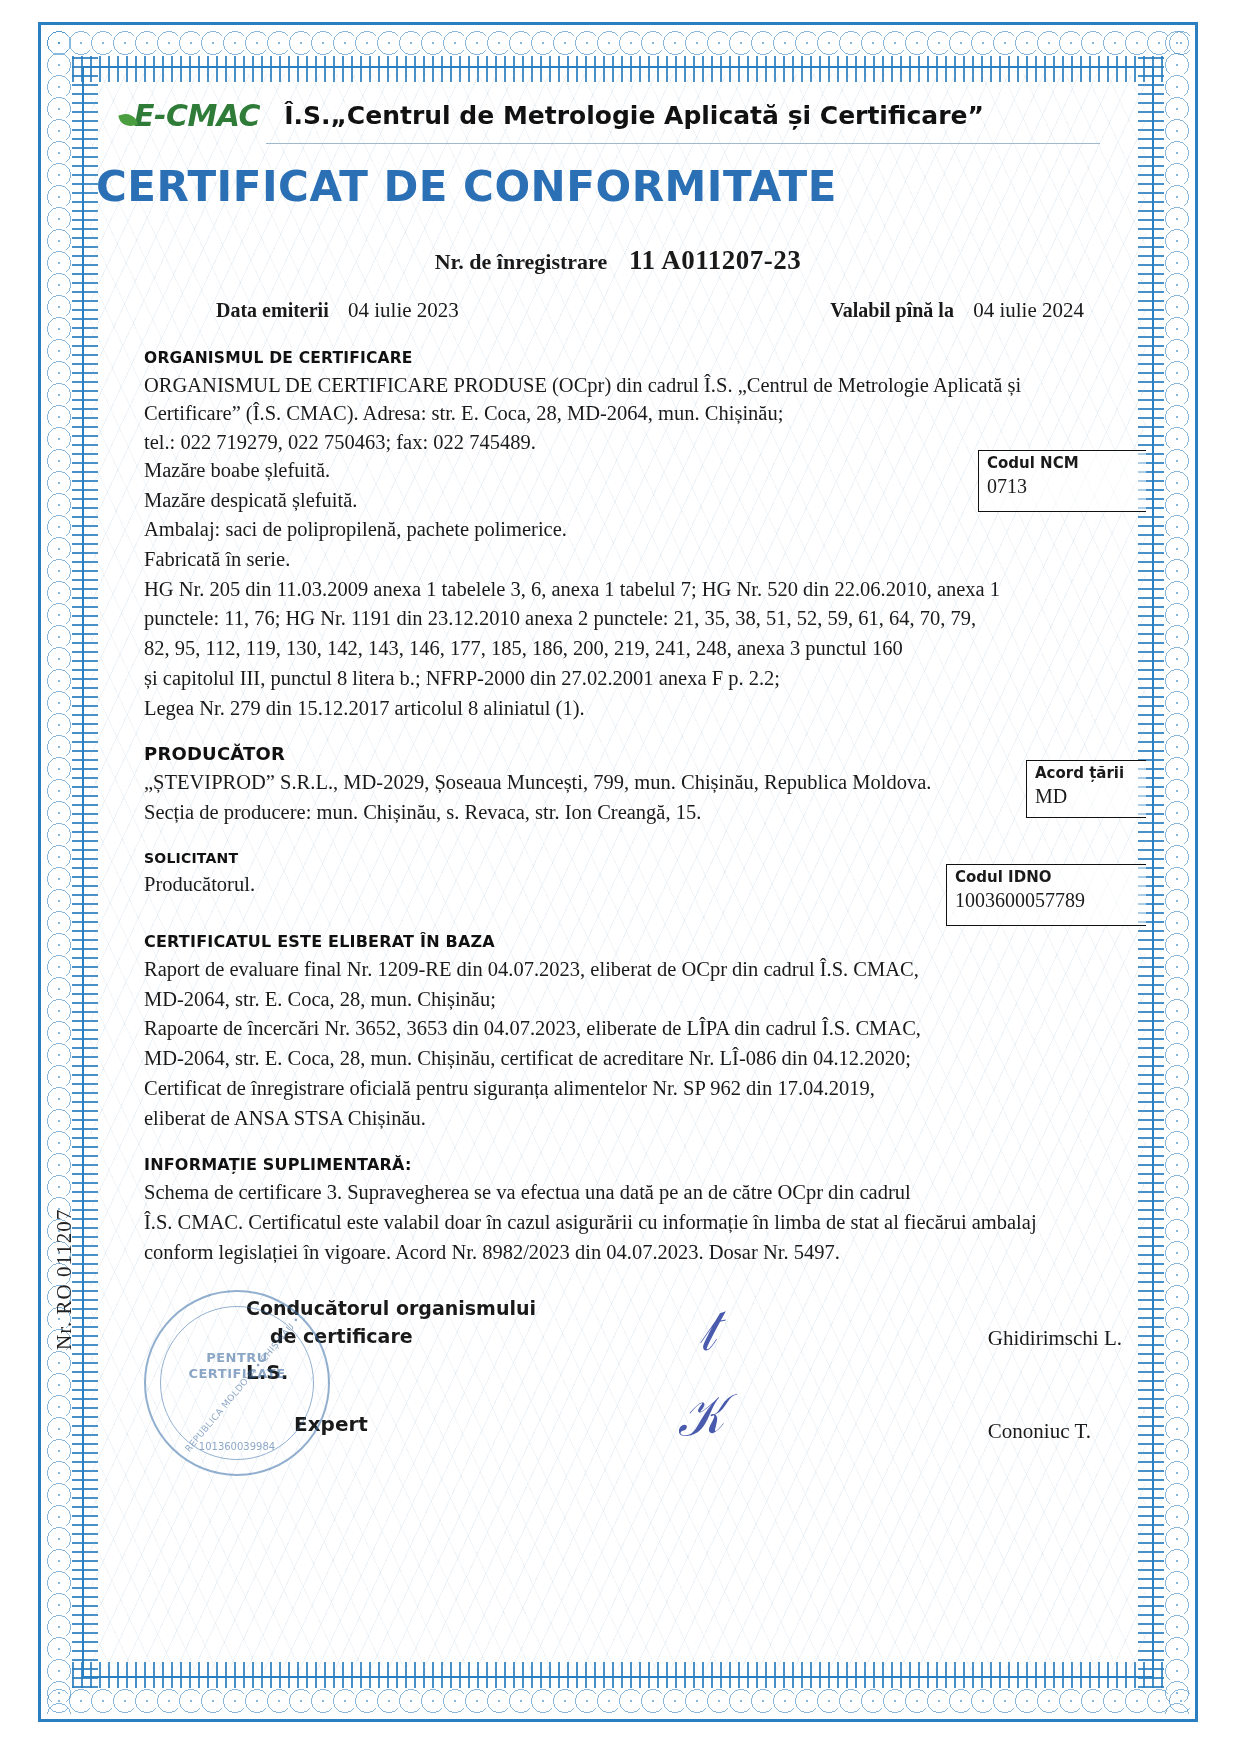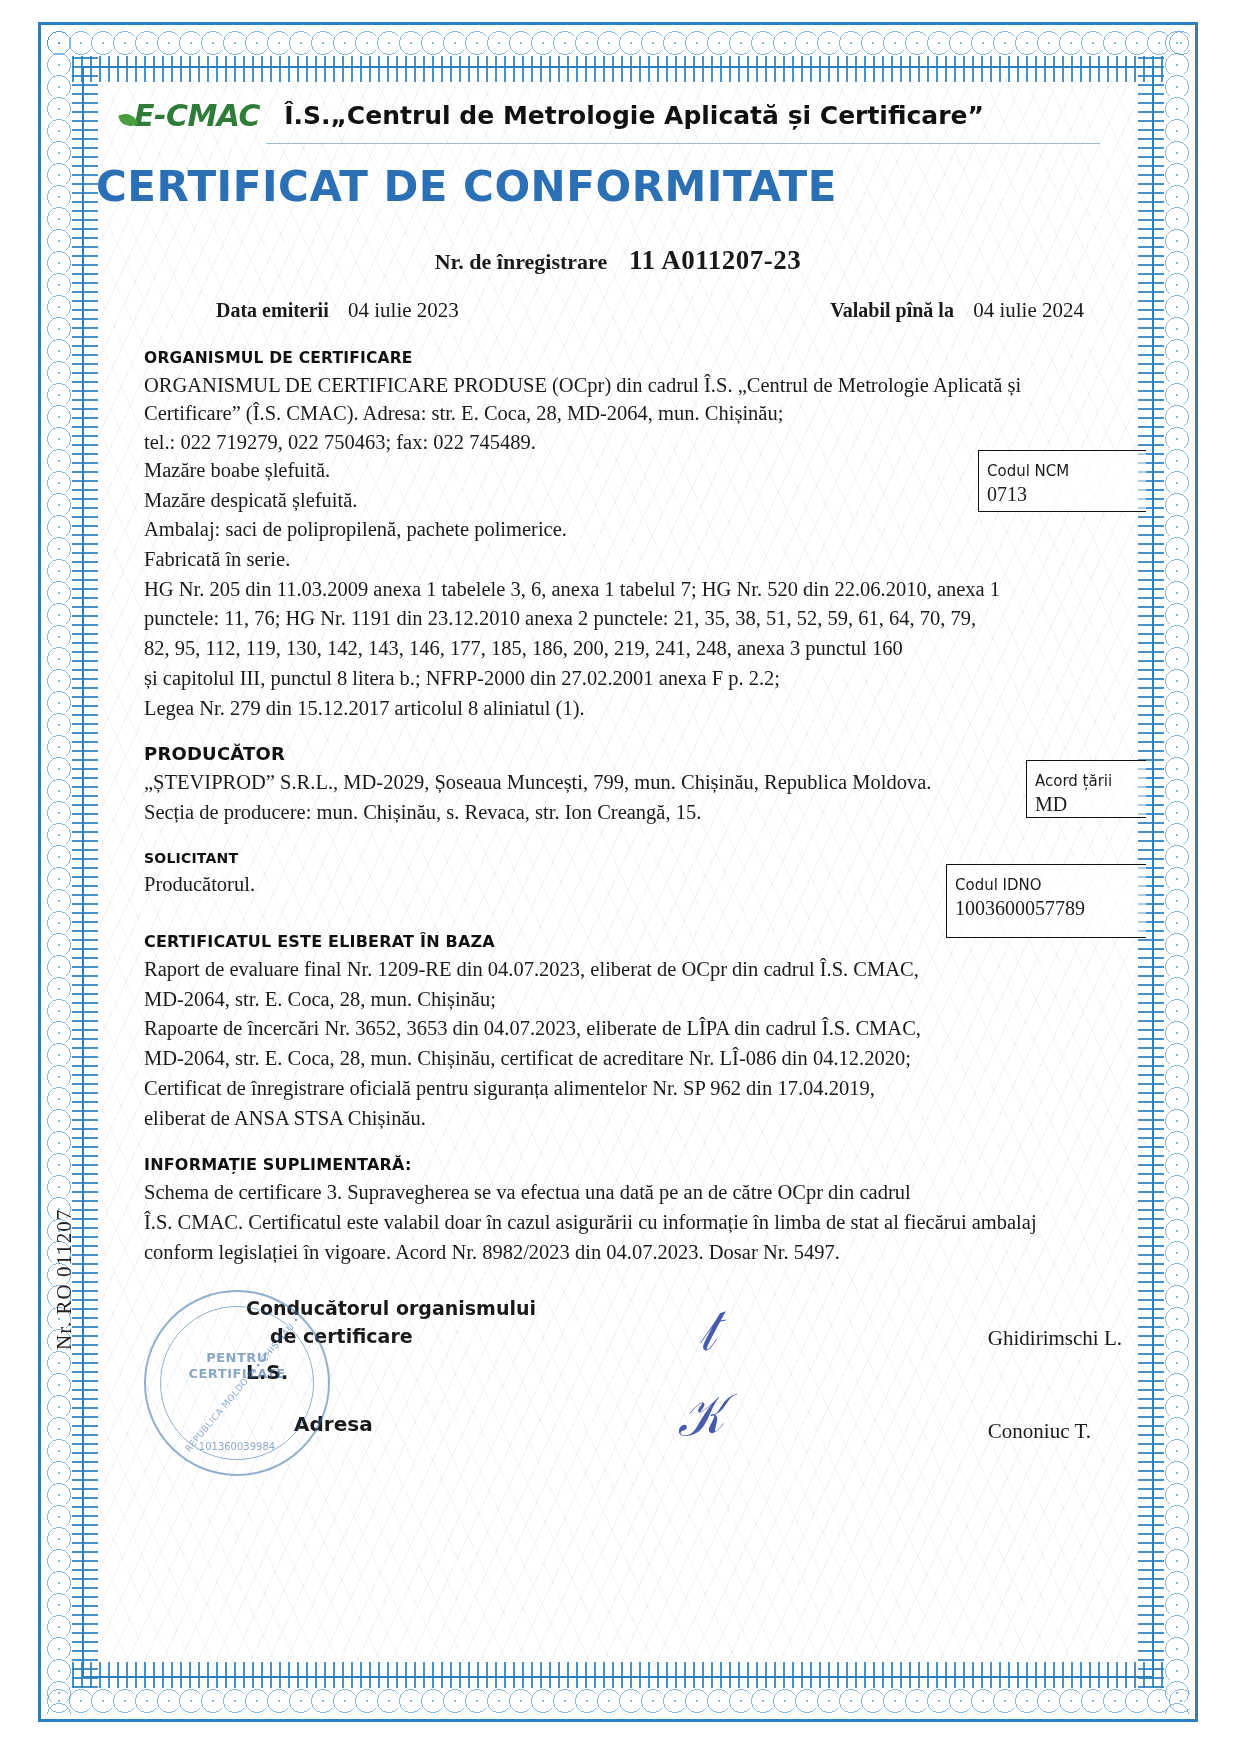--- a/index.html
+++ b/index.html
@@ -193,33 +193,32 @@
     position: absolute;
     right: 0;
     border: 1px solid #111;
     border-right: none;
     padding: 3px 8px 5px 8px;
     box-sizing: border-box;
     background: rgba(255,255,255,0.55);
   }
   .code-box .code-label {
     font-family: "DejaVu Sans", sans-serif;
-    font-weight: normal;
+    font-weight: bold;
     font-size: 15px;
-    margin-top: 8px;
   }
   .code-box .code-val {
     font-size: 20px;
     line-height: 1.2;
     margin-top: 2px;
   }
 
   .ncm-box { width: 168px; top: -6px; right: -6px; height: 62px; }
   .tara-box { width: 120px; top: -8px; right: -6px; height: 58px; }
-  .idno-box { width: 200px; top: -6px; right: -6px; height: 74px; }
+  .idno-box { width: 200px; top: -6px; right: -6px; height: 62px; }
 
   
   .sign-area {
     position: relative;
     margin-top: 26px;
     height: 200px;
   }
   .sign-left {
     margin-left: 150px;
     font-family: "DejaVu Sans", sans-serif;
@@ -447,21 +446,21 @@
           <div>PENTRU</div>
           <div>CERTIFICATE</div>
         </div>
         <div class="stamp-bottom">101360039984</div>
       </div>
 
       <div class="sign-left">
         <div>Conducătorul organismului</div>
         <div class="indent">de certificare</div>
         <div class="ls-label">L.S.</div>
-        <div class="expert-label">Adresa</div>
+        <div class="expert-label">Expert</div>
       </div>
 
       <div class="scribble scribble-1">𝓉</div>
       <div class="scribble scribble-2">𝒦</div>
 
       <div class="names">
         <div class="n1">Ghidirimschi L.</div>
         <div class="n2">Cononiuc T.</div>
       </div>
     </div>

